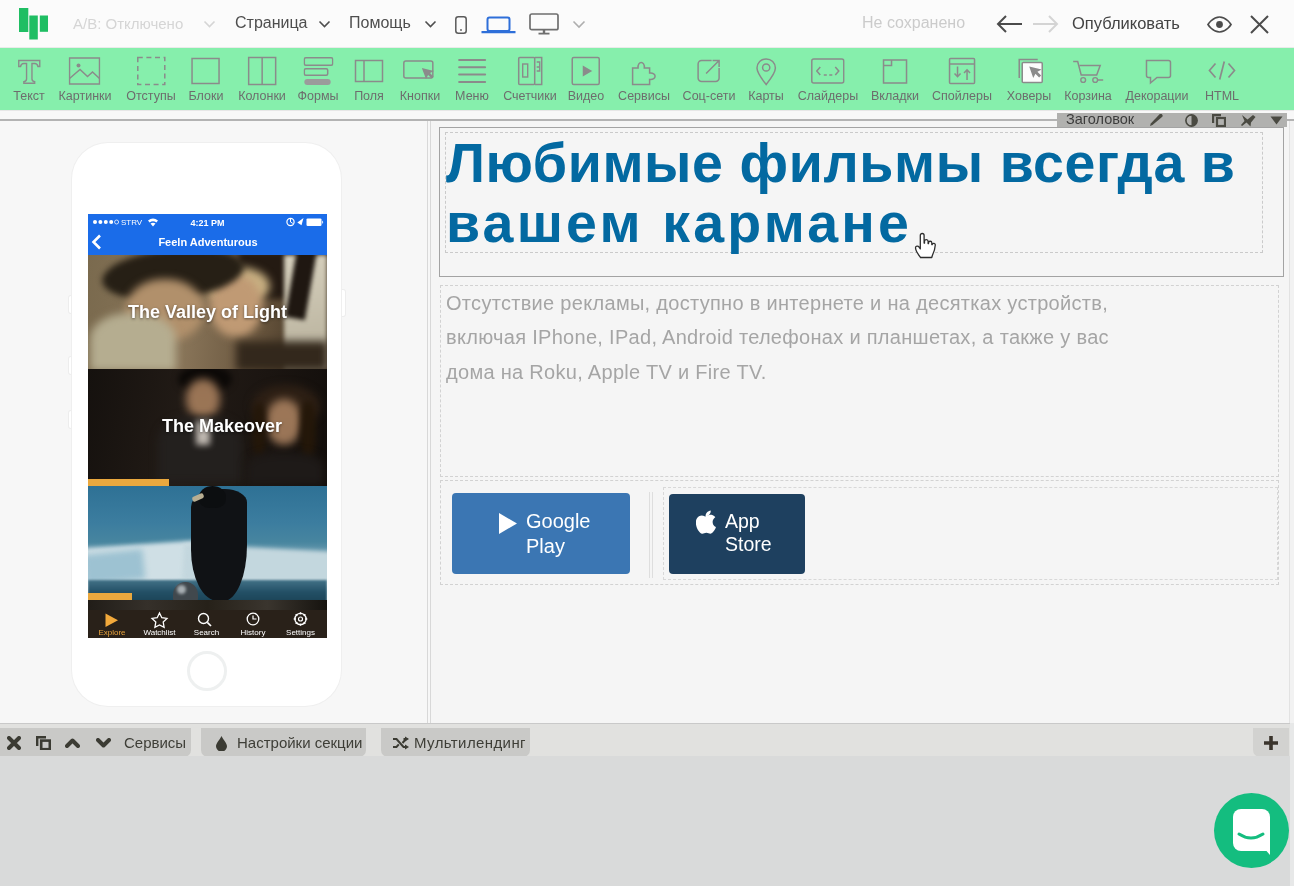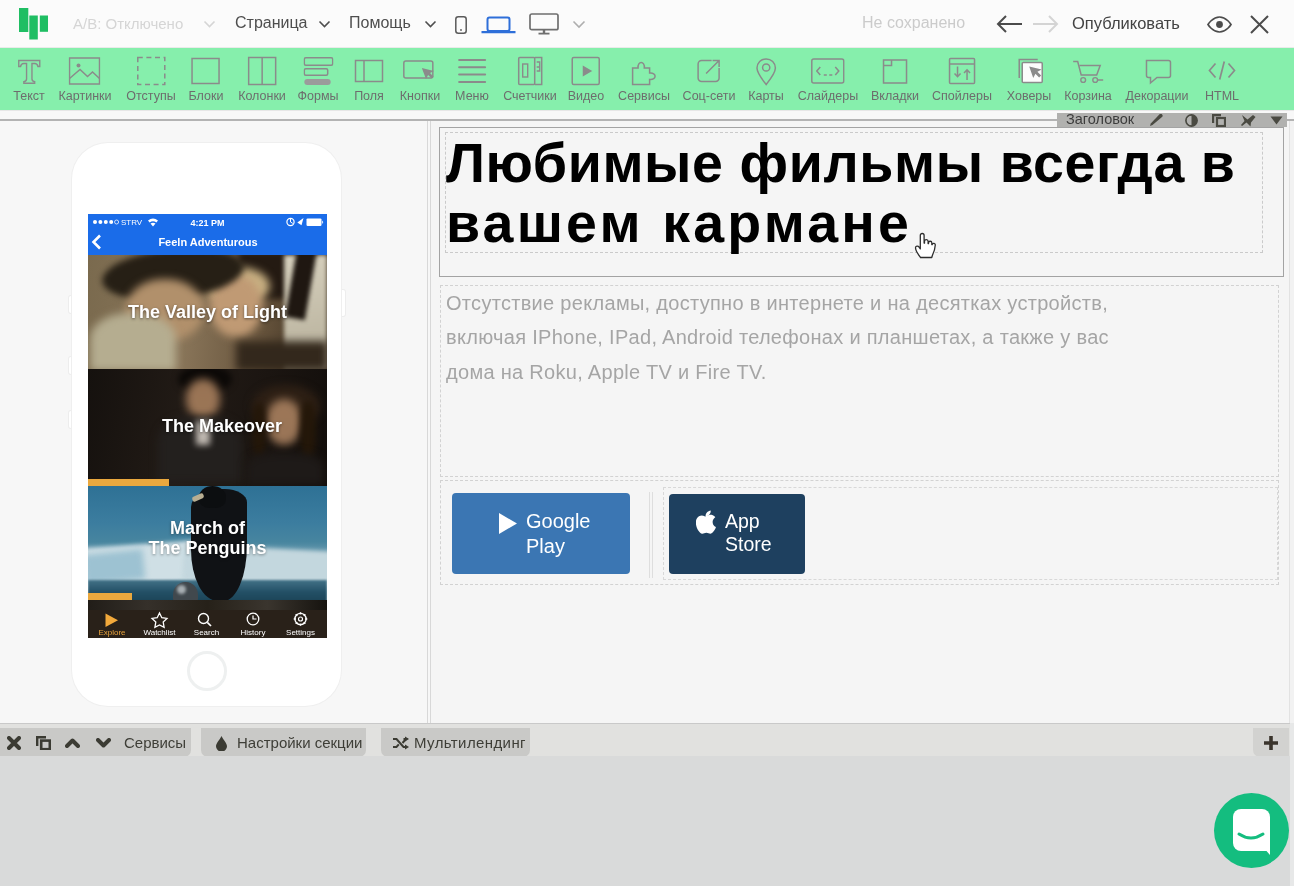--- a/index.html
+++ b/index.html
@@ -30,21 +30,21 @@
 #phone { position:absolute; left:72px; top:143px; width:269px; height:563px; background:#ffffff; border-radius:36px; box-shadow:0 0 0 1px #efefef; }
 .sidebtn { position:absolute; background:#fff; box-shadow:0 0 0 1px #ededed; }
 #screen { position:absolute; left:16px; top:71px; width:239px; height:424px; overflow:hidden; background:#15803d; }
 #statusnav { position:absolute; left:0; top:0; width:239px; height:41px; background:#1a6ce9; color:#fff; }
 #homebtn { position:absolute; left:115px; top:508px; width:40px; height:40px; border:3px solid #eef0f0; border-radius:50%; }
 
 
 #headtab { position:absolute; left:1057px; top:113px; width:230px; height:14px; background:#b1b1af; overflow:hidden; }
 #headbox { position:absolute; left:8px; top:6px; width:845px; height:150px; border:1px solid #a3a3a3; }
 #headdash { position:absolute; left:14px; top:11px; width:818px; height:121px; border:1px dashed #cacaca; }
-#heading { position:absolute; left:15px; top:12px; width:820px; font-weight:bold; font-size:55.5px; line-height:60px; color:#000000; letter-spacing:0.6px; }
+#heading { position:absolute; left:15px; top:12px; width:820px; font-weight:bold; font-size:55.5px; line-height:60px; color:#0369a1; letter-spacing:0.6px; }
 #descdash { position:absolute; left:9px; top:164px; width:839px; height:192px; border:1px dashed #d2d2d2; }
 #desc { position:absolute; left:15px; top:165px; width:700px; font-size:20px; letter-spacing:0.3px; line-height:34.3px; color:#a5a5a5; }
 #btnsec { position:absolute; left:9px; top:359px; width:839px; height:105px; border:1px dashed #d2d2d2; }
 #col2dash { position:absolute; left:232px; top:366px; width:615px; height:93px; border:1px dashed #d8d8d8; }
 #gbtn { position:absolute; left:21px; top:372px; width:178px; height:81px; background:#3b76b3; border-radius:4px; color:#fff; }
 #abtn { position:absolute; left:238px; top:373px; width:136px; height:80px; background:#1e405f; border-radius:4px; color:#fff; }
 #coldiv { position:absolute; left:218px; top:371px; width:4px; height:86px; border-left:1px solid #dedede; border-right:1px solid #dedede; }
 
 
 #botstrip { position:absolute; left:0; top:723px; width:1294px; height:33px; background:#e1e1df; border-top:1px solid #c9c9c9; }
@@ -432,24 +432,20 @@
     <div class="abs" style="left:0;top:272px;width:239px;height:124px;background:linear-gradient(180deg,#2e7195 0%,#3c7d9f 30%,#47859f 45%,#6d9cb0 55%,#95bac6 60%,#b9d2da 100%);overflow:hidden;">
       <div class="abs" style="left:-8px;top:58px;width:130px;height:40px;background:#cfdfe5;transform:rotate(-4deg) skewX(-8deg);filter:blur(2px);"></div>
       <div class="abs" style="left:95px;top:62px;width:160px;height:36px;background:#c3d7de;transform:rotate(3deg);filter:blur(2px);"></div>
       <div class="abs" style="left:-4px;top:66px;width:60px;height:30px;background:#9dc2d2;transform:rotate(-6deg);filter:blur(3px);"></div>
       <div class="abs" style="left:0;top:94px;width:239px;height:30px;background:linear-gradient(180deg,#437287 0%,#235066 40%,#16394a 100%);filter:blur(1px);"></div>
       <div class="abs" style="left:103px;top:3px;width:56px;height:112px;background:#101215;border-radius:52% 40% 42% 48% / 16% 12% 50% 46%;"></div>
       <div class="abs" style="left:111px;top:0px;width:27px;height:22px;background:#0c0e10;border-radius:50% 50% 40% 40%;"></div>
       <div class="abs" style="left:104px;top:9px;width:12px;height:5px;background:#b8ae92;transform:rotate(-24deg);border-radius:2px;"></div>
       <div class="abs" style="left:85px;top:96px;width:25px;height:27px;background:#41484d;border-radius:48% 48% 40% 40%;"></div>
       <div class="abs" style="left:89px;top:99px;width:9px;height:9px;background:#a7aeb2;border-radius:50%;filter:blur(1.5px);"></div>
-      <div class="abs" style="left:0;top:0;width:239px;height:104px;display:flex;flex-direction:column;align-items:center;justify-content:center;color:#fff;font-weight:bold;font-size:18px;line-height:20px;text-shadow:0 1px 3px rgba(0,0,0,.4);">
-          <span>March of</span>
-          <span>The Penguins</span>
-        </div>
       <div class="abs" style="left:0;top:107px;width:44px;height:7px;background:#eaa83e;"></div>
       <div class="abs" style="left:0;top:114px;width:239px;height:10px;background:linear-gradient(90deg,#211d18 0%,#35302a 25%,#262119 50%,#3a352e 75%,#16130f 100%);"></div>
     </div>
 
     <div class="abs" style="left:0;top:396px;width:239px;height:28px;background:#292119;">
       <svg width="239" height="28" viewBox="0 0 239 28">
         <g font-family="Liberation Sans" font-size="8" text-anchor="middle">
           <path d="M17.5 3.5 v13.5 l12.5-6.8 z" fill="#f2a93b"></path>
           <text x="24" y="24.5" fill="#e8a33d">Explore</text>
           <path d="M71.5 3 l2.3 4.7 5.2 .7 -3.8 3.7 .9 5.2 -4.6-2.4 -4.6 2.4 .9-5.2 -3.8-3.7 5.2-.7 z" fill="none" stroke="#fff" stroke-width="1.3"></path>

